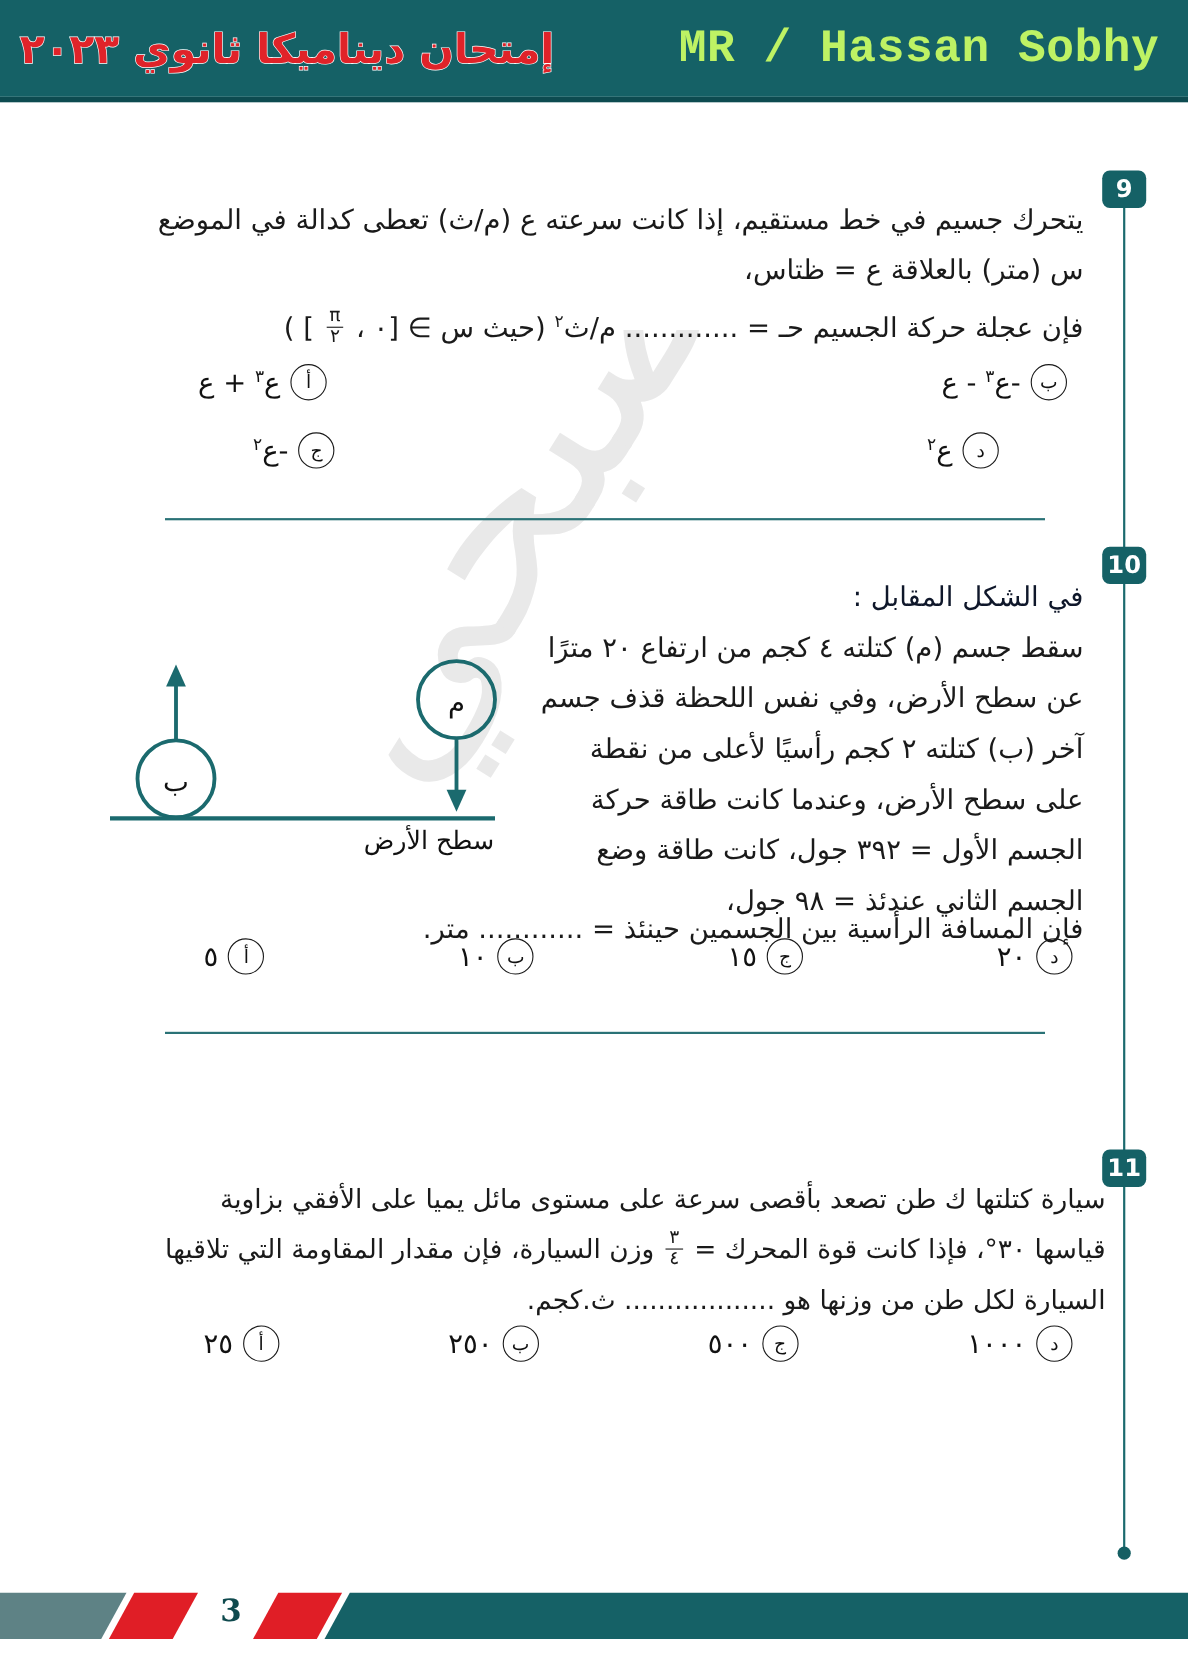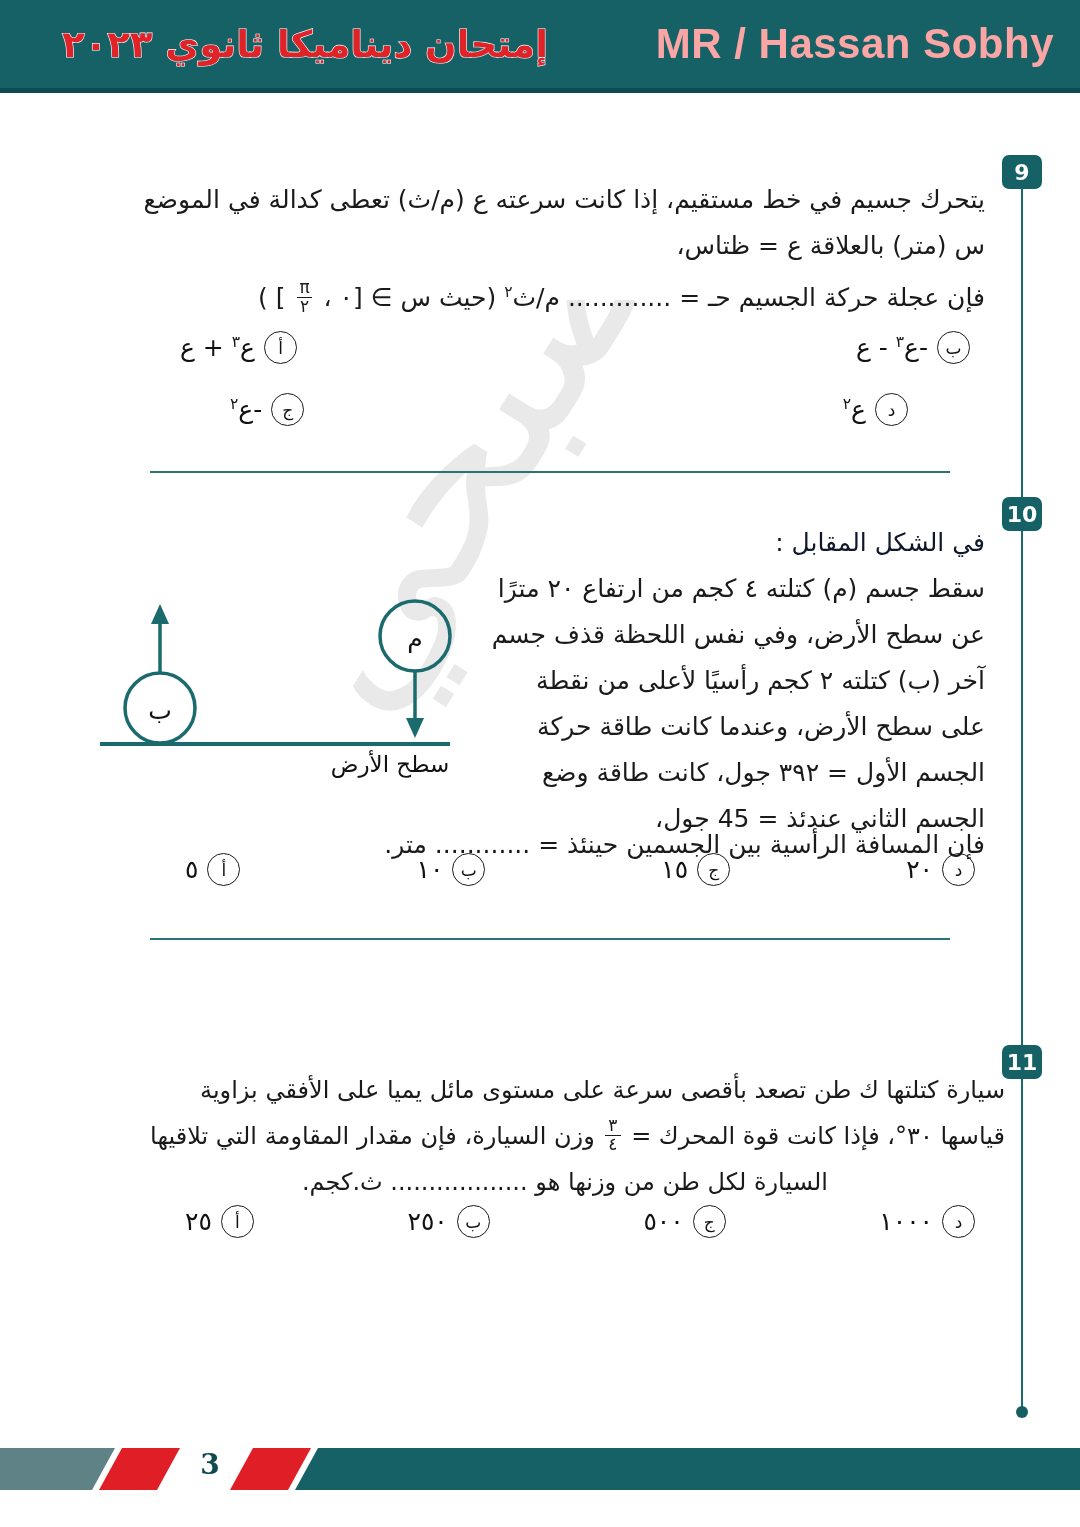--- a/index.html
+++ b/index.html
@@ -30,38 +30,37 @@
     padding: 0 26px 0 18px;
   }
   .header-underline {
     position: absolute;
     top: 88px; left: 0;
     width: 1080px;
     height: 5px;
     background: #0d4b50;
   }
   .brand-en {
-    font-family: Liberation Sans, sans-serif;
+    font-family: Liberation Mono, monospace;
     font-weight: bold;
     font-size: 42px;
-    color: #fca5a5;
+    color: #bef264;
     letter-spacing: 0.5px;
     direction: ltr;
     white-space: nowrap;
   }
   .brand-ar {
     font-family: "DejaVu Sans", "Liberation Sans", sans-serif;
     font-weight: bold;
     font-size: 37px;
     color: #e02329;
     -webkit-text-stroke: 1.2px #ffffff;
     paint-order: stroke fill;
     white-space: nowrap;
     direction: rtl;
-    margin-left: 44px;
   }
 
   
   .watermark {
     position: absolute;
     top: 300px;
     left: 150px;
     width: 780px;
     height: 900px;
     pointer-events: none;
@@ -286,21 +285,21 @@
 
   <div class="q-badge" style="top:404px;text-align:right;">10</div>
 
   <div class="q-block" style="top:398px; width:500px; right:95px;">
     <div class="q-line red">في الشكل المقابل :</div>
     <div class="q-line">سقط جسم (م) كتلته ٤ كجم من ارتفاع ٢٠ مترًا</div>
     <div class="q-line">عن سطح الأرض، وفي نفس اللحظة قذف جسم</div>
     <div class="q-line">آخر (ب) كتلته ٢ كجم رأسيًا لأعلى من نقطة</div>
     <div class="q-line">على سطح الأرض، وعندما كانت طاقة حركة</div>
     <div class="q-line">الجسم الأول = ٣٩٢ جول، كانت طاقة وضع</div>
-    <div class="q-line">الجسم الثاني عندئذ = 45 جول،</div>
+    <div class="q-line">الجسم الثاني عندئذ = ٩٨ جول،</div>
   </div>
 
   <div class="q-block" style="top:700px; width:860px; right:95px;">
     <div class="q-line">فإن المسافة الرأسية بين الجسمين حينئذ = ............ متر.</div>
   </div>
 
   <div class="figure">
     <svg width="400" height="200" viewBox="0 0 400 200">
 
       <circle cx="315" cy="48" r="35" fill="none" stroke="#1b6a6e" stroke-width="3.5"></circle>
@@ -342,21 +341,21 @@
   <div class="q-badge" style="top:952px;">11</div>
 
   <div class="q-block" style="top:945px; width:880px; right:75px;">
     <div class="q-line" style="font-size:24px;">سيارة كتلتها ك طن تصعد بأقصى سرعة على مستوى مائل يميا على الأفقي بزاوية</div>
     <div class="q-line" style="font-size:24px;">
       <span>قياسها ٣٠°، فإذا كانت قوة المحرك = </span><span class="frac">
           <span class="num">٣</span>
           <span class="den">٤</span>
         </span><span> وزن السيارة، فإن مقدار المقاومة التي تلاقيها</span>
     </div>
-    <div class="q-line" style="font-size:24px; text-align:center;">السيارة لكل طن من وزنها هو .................. ث.كجم.</div>
+    <div class="q-line" style="font-size:24px; text-align:right;">السيارة لكل طن من وزنها هو .................. ث.كجم.</div>
   </div>
 
   <div class="options-row" style="top:1112px; width:790px; right:105px;">
     <div class="opt">
       <span class="opt-key">د</span>
       <span>١٠٠٠</span>
     </div>
     <div class="opt">
       <span class="opt-key">ج</span>
       <span>٥٠٠</span>

